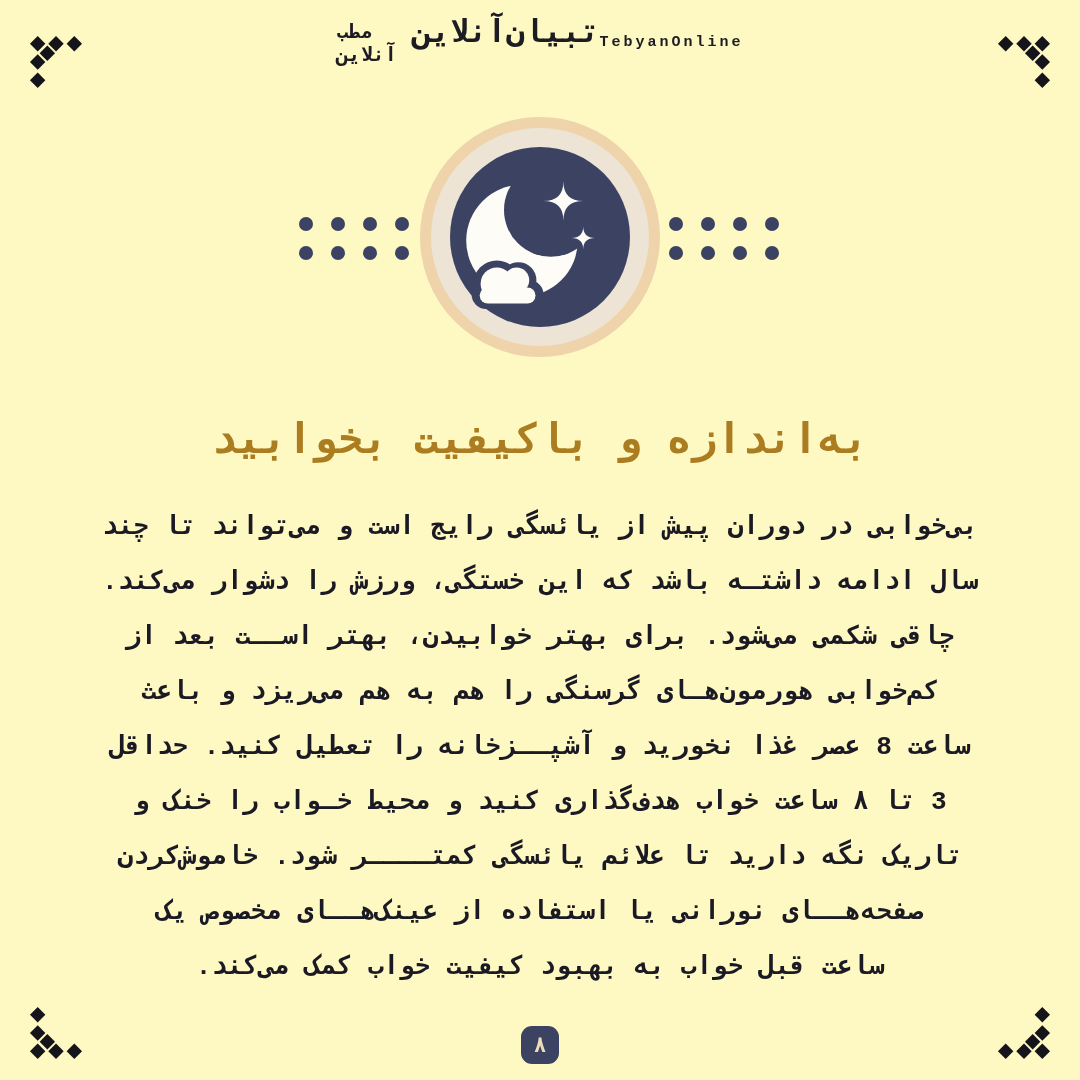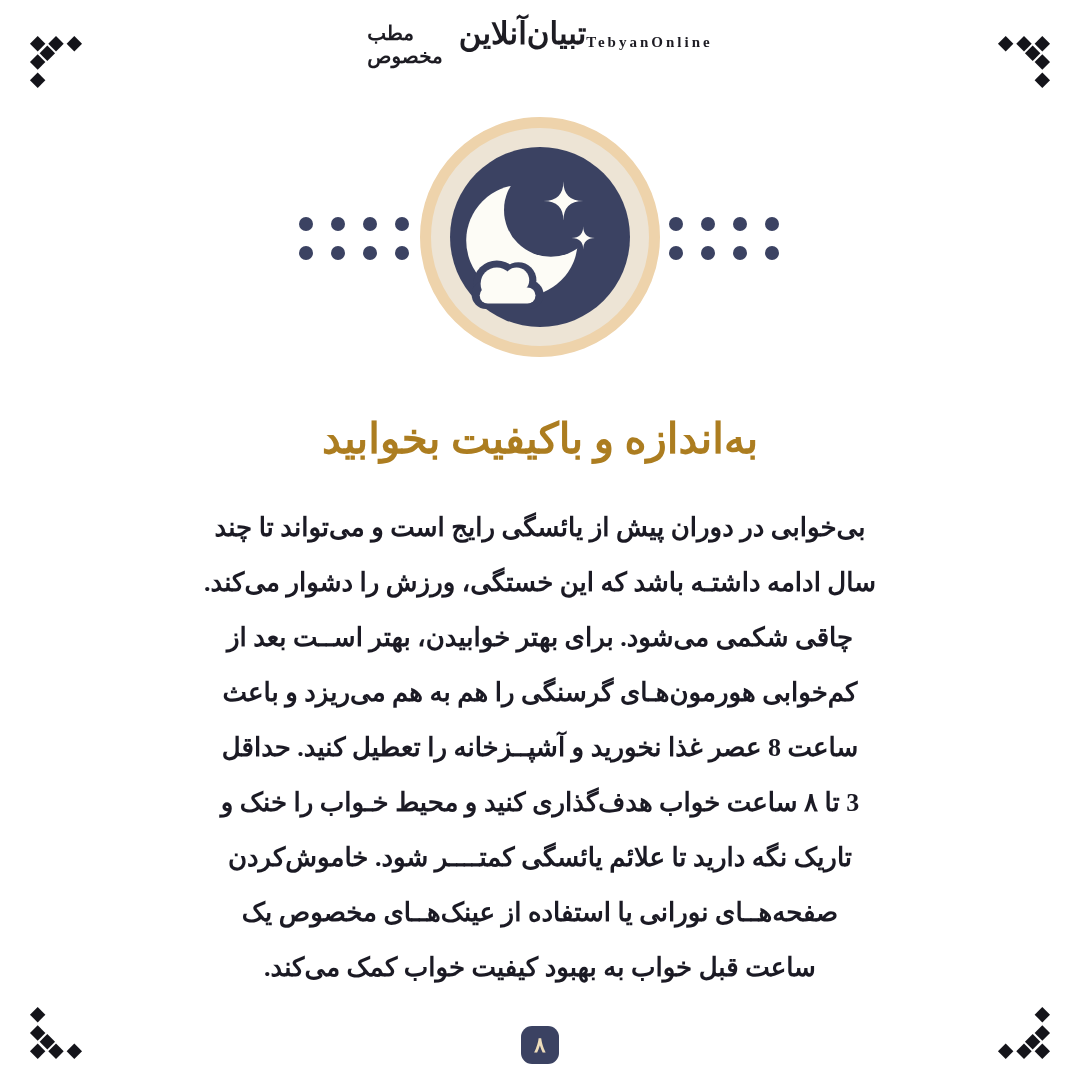--- a/index.html
+++ b/index.html
@@ -1,19 +1,19 @@
 <!DOCTYPE html>
 <html lang="fa"><head>
 <meta charset="utf-8">
 <style>
   html,body{margin:0;padding:0;background:#cfc8be;}
   .canvas{
     position:relative;width:1080px;height:1080px;margin:0 auto;
-    background:#ffffff;overflow:hidden;
-    font-family:Liberation Serif, serif;
+    background:#fef9c3;overflow:hidden;
+    font-family:Liberation Mono, monospace;
   }
   
   .ornament{position:absolute;width:54px;height:54px;}
   .ornament svg{display:block;width:100%;height:100%;}
   .orn-tl{left:29px;top:35px;}
   .orn-tr{right:29px;top:35px;transform:scaleX(-1);}
   .orn-bl{left:29px;bottom:20px;transform:scaleY(-1);}
   .orn-br{right:29px;bottom:20px;transform:scale(-1,-1);}
   
   .header{
@@ -110,21 +110,21 @@
       <path d="M47 1 L55 9 L47 17 L39 9 Z"></path>
       <path d="M19 11 L27 19 L19 27 L11 19 Z"></path>
       <path d="M9 20 L17 28 L9 36 L1 28 Z"></path>
       <path d="M9 39 L17 47 L9 55 L1 47 Z"></path>
     </svg>
   </div>
 
   <div class="header">
     <div class="partner">
       <div class="l1">مطب</div>
-      <div class="l2">مخصوص</div>
+      <div class="l2">آنلاین</div>
     </div>
     <div class="brand">
       <div class="fa">تبیان‌آنلاین</div>
       <div class="en">TebyanOnline</div>
     </div>
   </div>
 
   <div class="icon-ring"></div>
   <div class="icon-disc">
     <svg viewBox="0 0 100 100">

